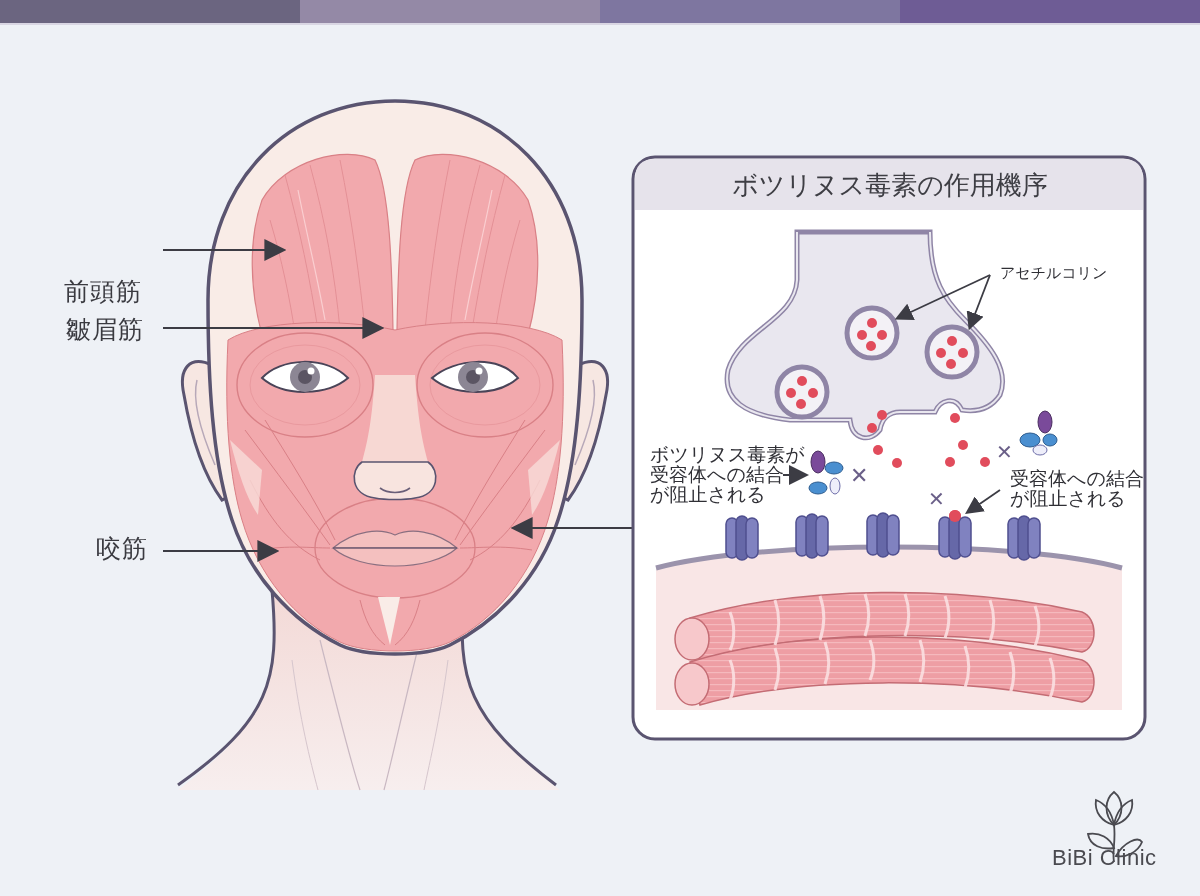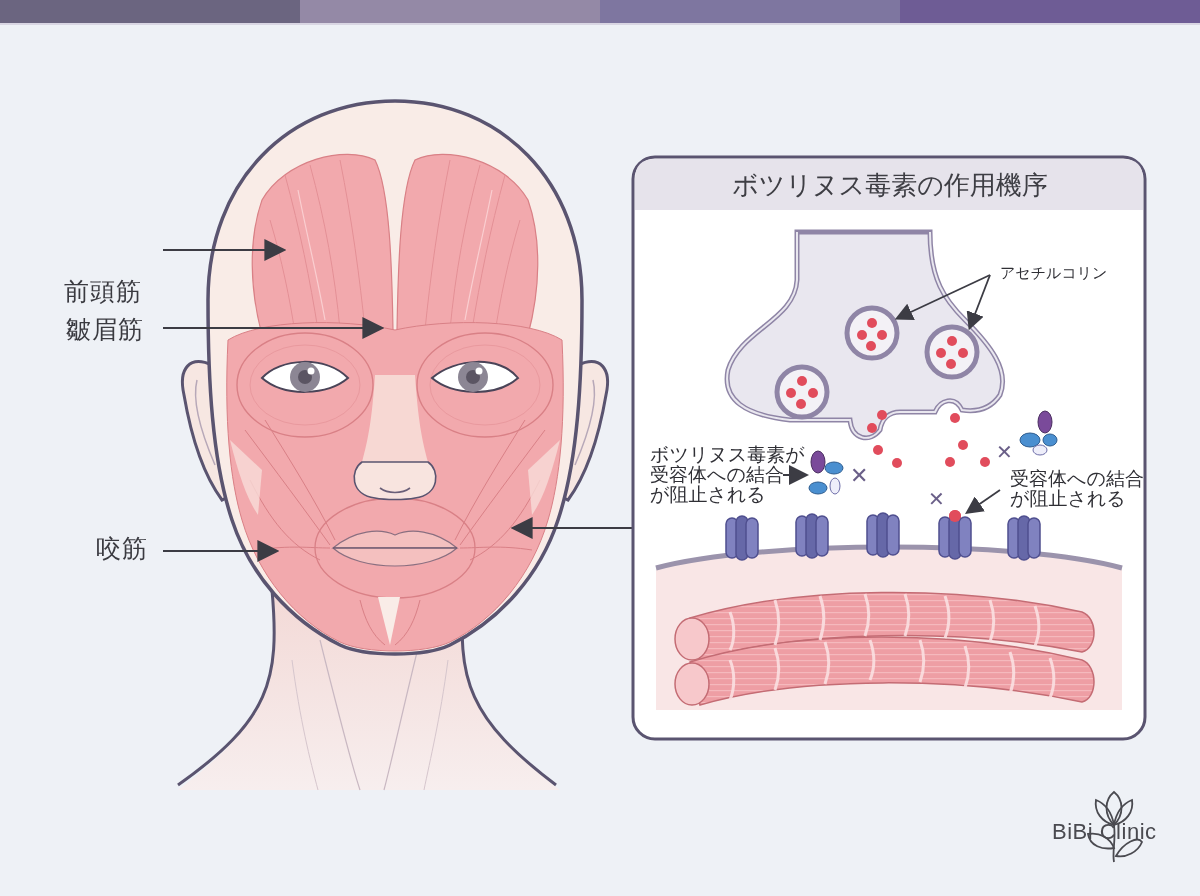--- a/index.html
+++ b/index.html
@@ -4,21 +4,21 @@
 <style>
   html,body{margin:0;padding:0;}
   body{width:1200px;height:896px;overflow:hidden;background:#eef1f6;font-family:"DejaVu Sans","Liberation Sans",sans-serif;position:relative;}
   .topbar{position:absolute;left:0;top:0;width:1200px;height:23px;display:flex;}
   .topbar div{flex:1;height:23px;}
   .topbar-line{position:absolute;left:0;top:23px;width:1200px;height:2px;background:#d9d6e3;}
   svg.scene{position:absolute;left:0;top:0;}
   .label{position:absolute;font-size:25px;color:#3a3a40;letter-spacing:1px;}
   .inset-title{position:absolute;left:636px;top:160px;width:508px;height:50px;text-align:center;font-size:26px;line-height:50px;color:#3e3e44;}
   .note{position:absolute;font-size:19px;line-height:20px;color:#2f2f35;}
-  .brand{position:absolute;left:1052px;top:819px;font-family:"Liberation Sans","DejaVu Sans",sans-serif;font-size:22px;color:#4a4a50;letter-spacing:0.5px;}
+  .brand{position:absolute;left:1052px;top:845px;font-family:"Liberation Sans","DejaVu Sans",sans-serif;font-size:22px;color:#4a4a50;letter-spacing:0.5px;}
 </style>
 </head>
 <body>
 
 <div class="topbar">
   <div style="background:#6b6580"></div>
   <div style="background:#9489a6"></div>
   <div style="background:#7e76a0"></div>
   <div style="background:#6e5c95"></div>
 </div>

